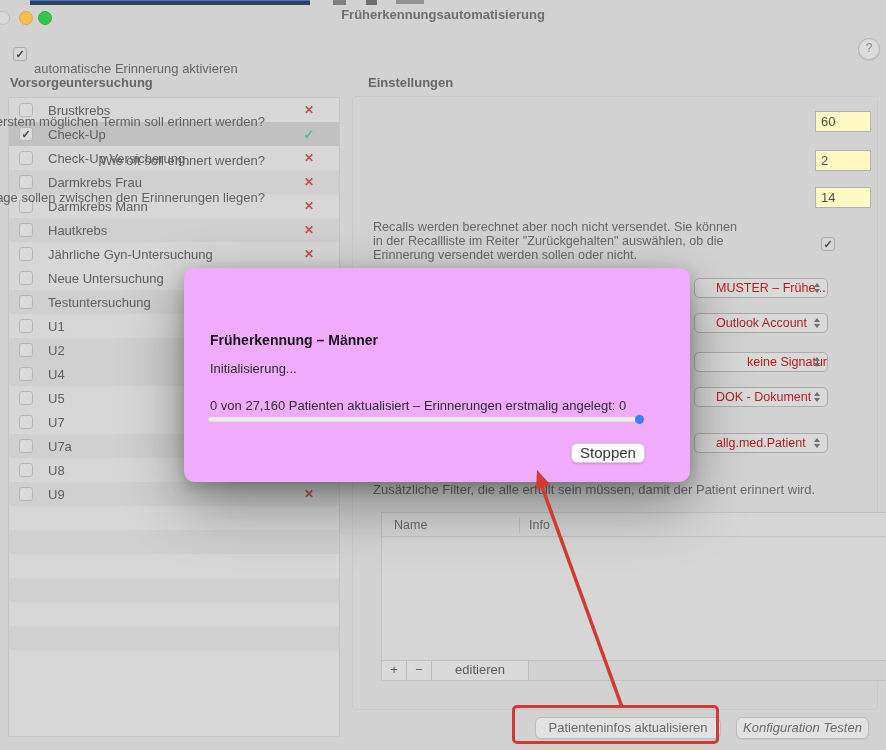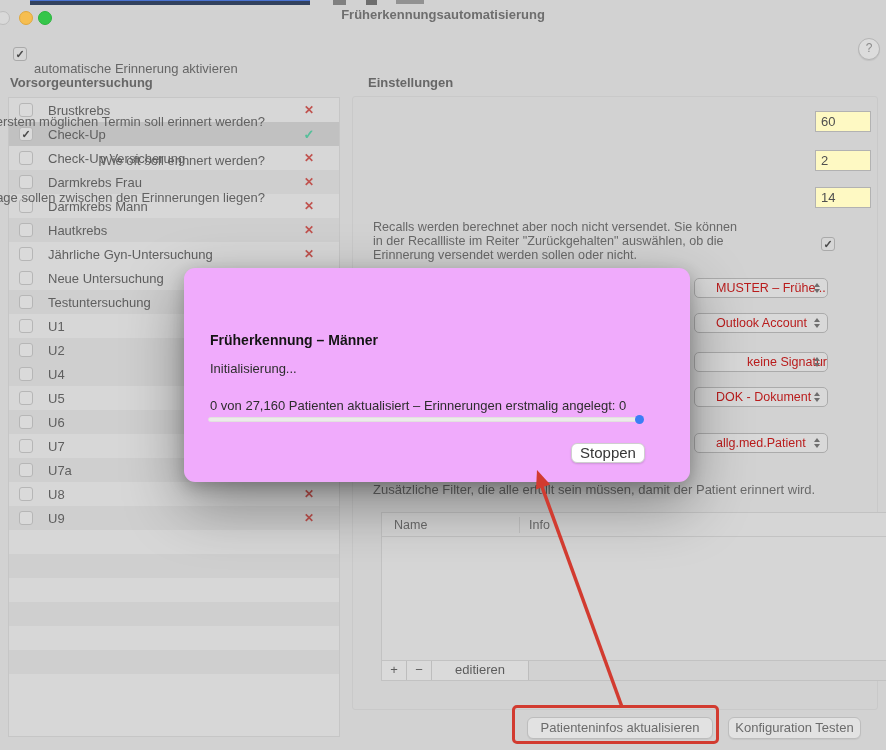--- a/index.html
+++ b/index.html
@@ -57,23 +57,23 @@
   .fhead .h2{position:absolute;left:147px;top:5px;font-size:12.5px;color:#6b6b6b;}
   .coldiv{position:absolute;left:137px;top:4px;width:1px;height:16px;background:#c3c3c3;}
   .ffoot{position:absolute;left:0;bottom:0;width:100%;height:20px;border-top:1px solid #c2c2c2;background:#d2d2d2;box-sizing:border-box;}
   .seg{position:absolute;top:0;height:19px;background:#dadada;border-right:1px solid #bdbdbd;box-sizing:border-box;
        font-size:13px;color:#5c5c5c;text-align:center;line-height:18px;}
   .seg.p{left:0;width:25px;}
   .seg.m{left:25px;width:25px;border-left:0;}
   .seg.e{left:50px;width:97px;}
   
   .btn{border-radius:6px;background:#e2e2e2;border:1px solid #bdbdbd;box-sizing:border-box;font-size:13px;color:#6b6b6b;
-       text-align:center;box-shadow:0 1px 1px rgba(0,0,0,.06);}
+       text-align:center;box-shadow:0 1px 1px rgba(0,0,0,.06);margin-left:8px;}
   .btn.update{left:527px;top:717px;width:186px;height:22px;line-height:20px;}
-  .btn.test{left:728px;top:717px;width:133px;height:22px;line-height:20px;}
+  .btn.test{left:728px;top:717px;width:133px;height:22px;line-height:20px;font-style:italic;}
   
   .dialog{left:184px;top:268px;width:506px;height:214px;background:#f0abfc;border-radius:11px;z-index:30;
           box-shadow:0 22px 60px rgba(0,0,0,.38),0 5px 16px rgba(0,0,0,.22);}
   .dlg-title{position:absolute;left:26px;top:64px;font-size:14px;font-weight:bold;color:#141414;}
   .dlg-status{position:absolute;left:26px;top:93px;font-size:13px;color:#2d2d2d;}
   .dlg-ptext{position:absolute;left:26px;top:117px;font-size:13px;color:#2d2d2d;margin-top:13px;}
   .ptrack{position:absolute;left:24px;top:149px;width:434px;height:5px;border-radius:3px;background:#ecebe9;border:1px solid #e3e1df;box-sizing:border-box;}
   .pdot{position:absolute;right:-3px;top:-3px;width:9px;height:9px;border-radius:50%;background:var(--dot);}
   .stop{position:absolute;left:387px;top:175px;width:74px;height:20px;border-radius:6px;background:#fff;border:1px solid #cfcfcf;
         box-sizing:border-box;font-size:15px;color:#363636;text-align:center;line-height:18px;box-shadow:0 1px 2px rgba(0,0,0,.15);}
@@ -163,25 +163,20 @@
     <span class="status"></span>
   </div>
     <div class="row even">
     <span class="cb"></span>
     <span class="lbl">U4</span>
     <span class="status"></span>
   </div>
     <div class="row odd">
     <span class="cb"></span>
     <span class="lbl">U5</span>
-    <span class="status"></span>
-  </div>
-    <div class="row even">
-    <span class="cb"></span>
-    <span class="lbl">U6</span>
     <span class="status"></span>
   </div>
     <div class="row odd">
     <span class="cb"></span>
     <span class="lbl">U7</span>
     <span class="status x">✕</span>
   </div>
     <div class="row even">
     <span class="cb"></span>
     <span class="lbl">U7a</span>

